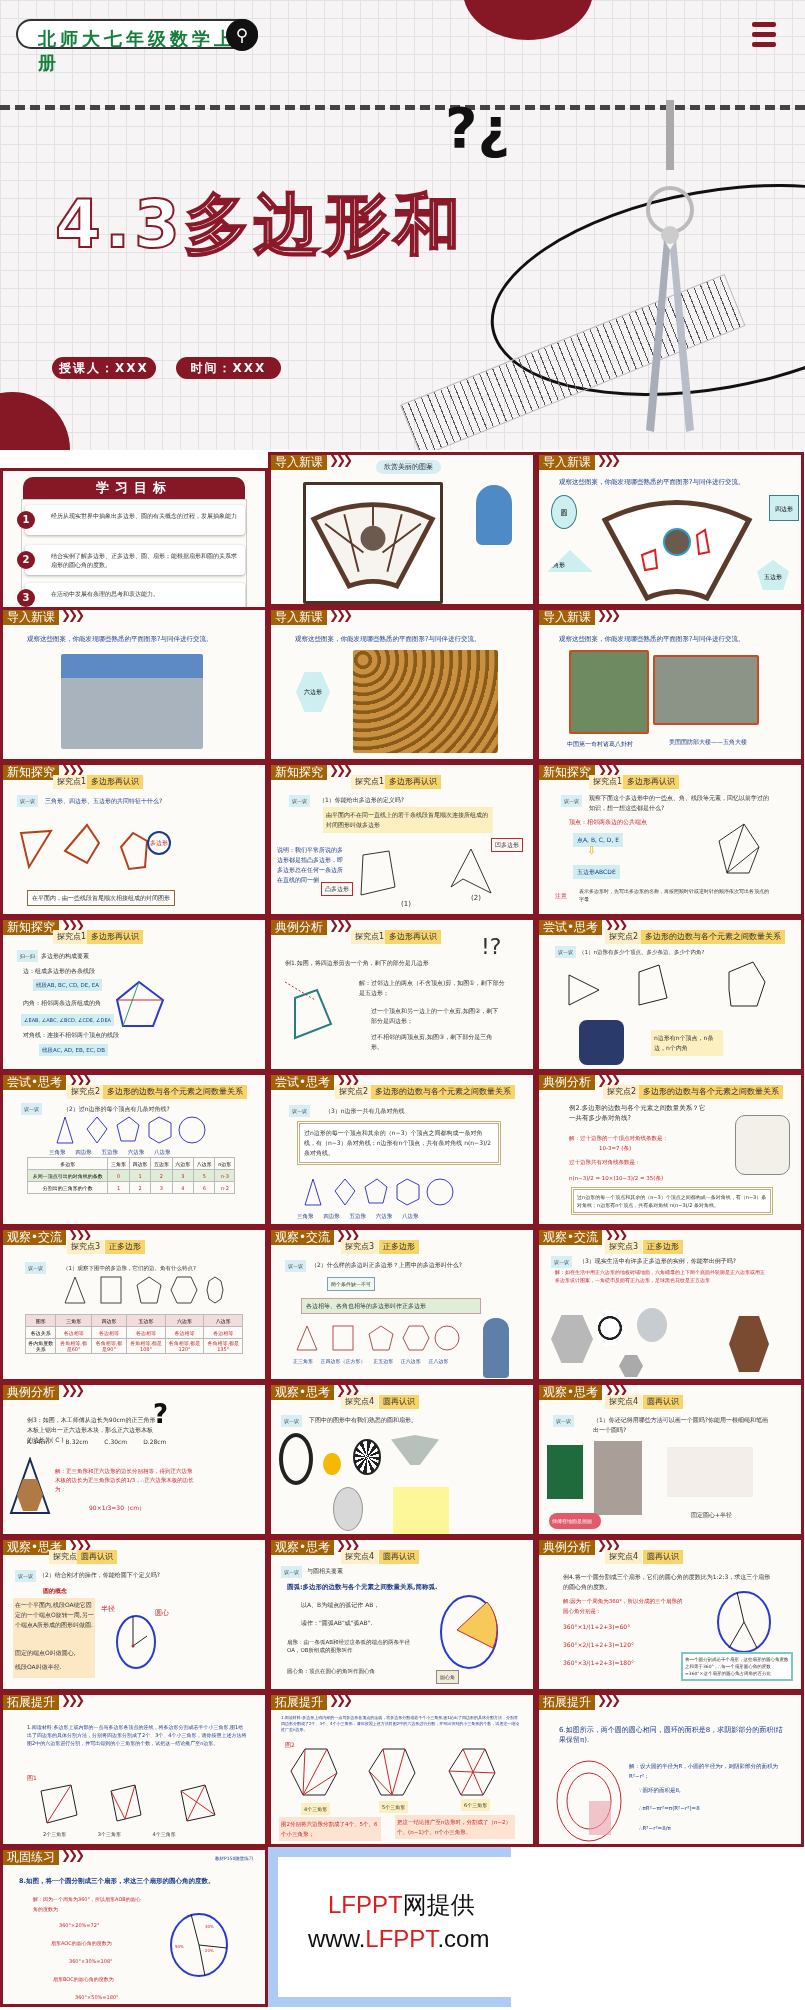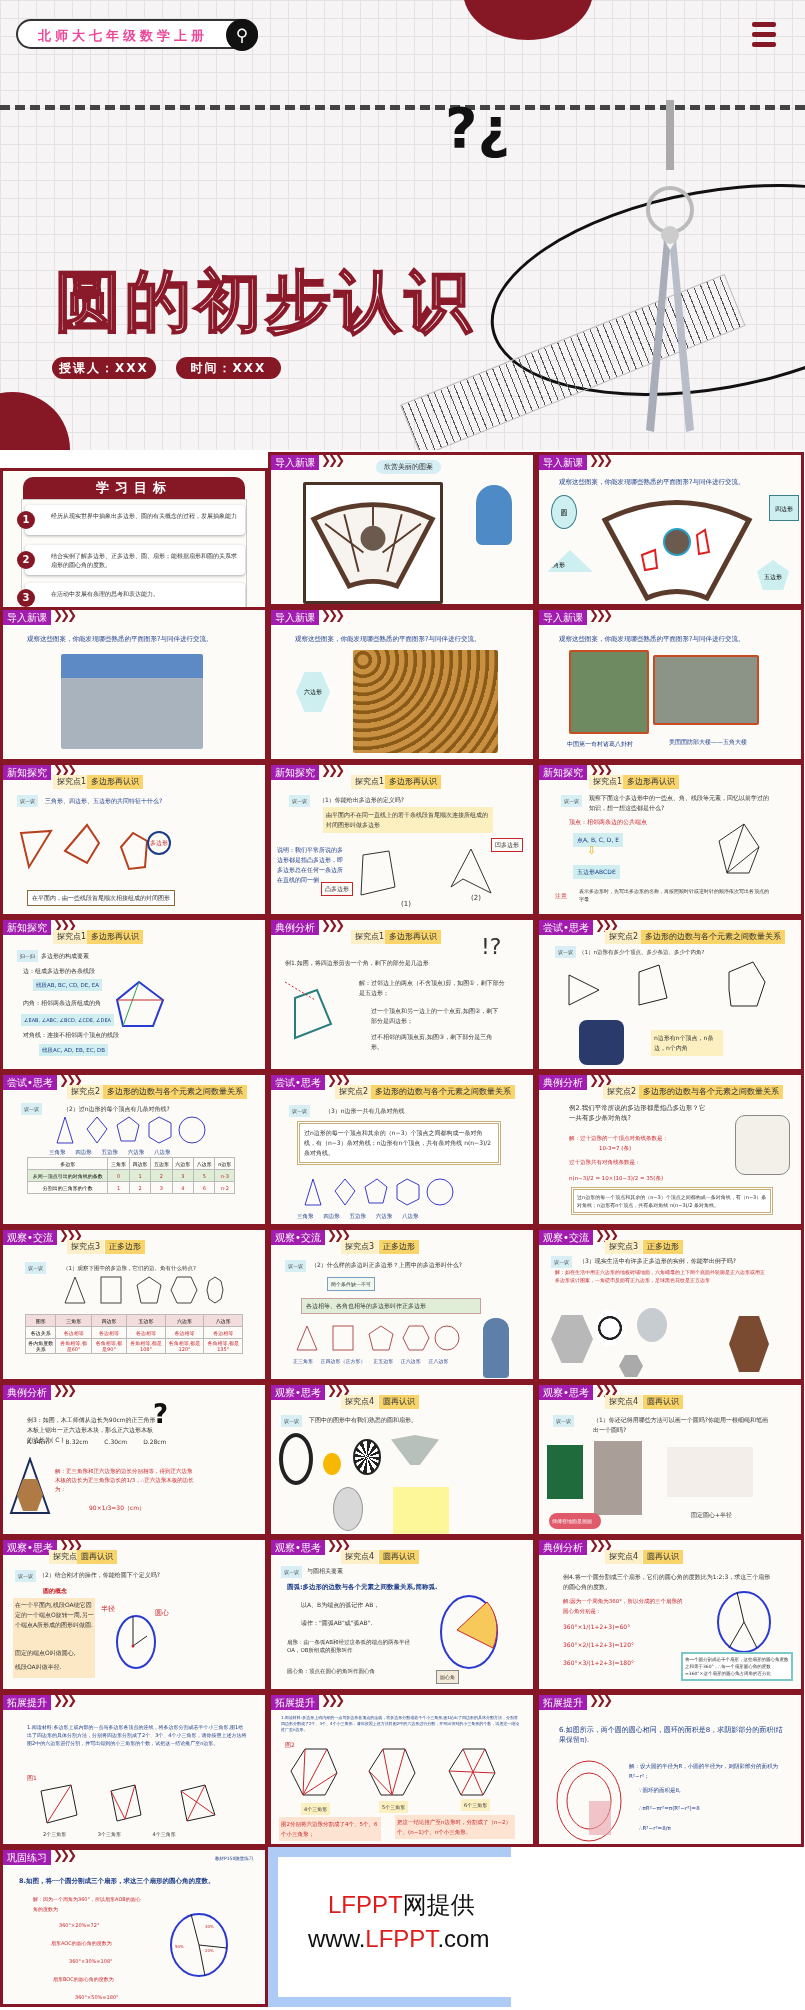--- a/index.html
+++ b/index.html
@@ -2,37 +2,37 @@
 <html><head>
 <meta charset="utf-8">
 <style>
 *{box-sizing:border-box;margin:0;padding:0}
 body{width:805px;height:2010px;background:#fff;font-family:"DejaVu Sans",sans-serif;overflow:hidden;position:relative}
 .cover{position:absolute;left:0;top:0;width:805px;height:450px;background-color:#f6f4f4;
  background-image:linear-gradient(#e4e2e2 1px,transparent 1px),linear-gradient(90deg,#e4e2e2 1px,transparent 1px);background-size:18px 18px;overflow:hidden}
 .blob-top{position:absolute;left:463px;top:-58px;width:130px;height:98px;border-radius:50%;background:#861826}
 .blob-bl{position:absolute;left:-45px;top:392px;width:115px;height:115px;border-radius:50%;background:#861826}
 .search{position:absolute;left:16px;top:19px;width:242px;height:30px;border:2px solid #333;border-radius:16px;background:#fff}
-.search .lbl{position:absolute;left:20px;top:6px;font-size:13px;font-weight:bold;color:#ec4899;letter-spacing:4px}
+.search .lbl{position:absolute;left:20px;top:6px;font-size:18px;font-weight:bold;color:#15803d;letter-spacing:4px}
 .search .btn{position:absolute;right:-2px;top:-2px;width:32px;height:32px;border-radius:50%;background:#111;color:#fff;font-size:17px;text-align:center;line-height:32px}
 .menu{position:absolute;left:752px;top:22px;width:24px;height:48px}
 .menu span{display:block;height:5px;background:#861826;margin-bottom:5px;border-radius:2px}
 .dash{position:absolute;left:0;top:105px;width:805px;height:0;border-top:5px dashed #444}
 .chapter{position:absolute;left:48px;top:118px;width:338px;height:42px;border-radius:20px;background:#861826;color:#fff;font-size:22px;font-weight:bold;text-align:center;line-height:42px;letter-spacing:2px}
 .title{position:absolute;left:55px;color:#fff;font-size:66px;font-weight:bold;-webkit-text-stroke:2px #8a1a2a;letter-spacing:4px}
 .t1{top:180px}.t2{top:257px}
 .pill{position:absolute;top:357px;height:22px;border-radius:11px;background:#861826;color:#fff;font-size:12px;font-weight:bold;line-height:22px;text-align:center;letter-spacing:2px}
 .qmark{position:absolute;left:445px;top:95px;font-size:56px;font-weight:bold;color:#111}
 .ring1{position:absolute;left:488px;top:190px;width:450px;height:200px;border:3px solid #111;border-radius:50%;transform:rotate(-10deg)}
 .ruler{position:absolute;left:400px;top:405px;width:350px;height:56px;background:linear-gradient(#f0f0f0,#d8d8d8);transform:rotate(-22deg);transform-origin:left top;border:1px solid #bbb;
  background-image:repeating-linear-gradient(90deg,#555 0 1px,transparent 1px 7px)}
 .compass{position:absolute;left:640px;top:100px;width:60px;height:340px}
 .grid{position:absolute;left:0;top:452px;width:805px}
 .slide{position:absolute;width:268px;height:155px;background:#fdfbf8;border:3px solid #861826;overflow:hidden}
-.tag{position:absolute;left:0;top:0;height:15px;padding:0 4px;background:#a21caf;color:#fff;font-size:10px;line-height:15px}
+.tag{position:absolute;left:0;top:0;height:15px;padding:0 4px;background:#a16207;color:#fff;font-size:12px;line-height:15px}
 .tag:after{content:"❯❯❯";position:absolute;left:100%;top:-2px;color:#861826;font-size:12px;font-weight:bold;letter-spacing:-3px;padding-left:2px}
 .chip{position:absolute;top:10px;height:14px;padding:0 4px;font-size:8px;line-height:14px;background:#fdf0c8;color:#333}
 .chip.y{background:#f8d46a}
 .txt{position:absolute;font-size:7px;line-height:10px;color:#333}
 .red{color:#c8252b}
 .blue{color:#1b3c8a}
 .shape{position:absolute}
 .goal-head{position:absolute;left:20px;top:6px;width:222px;height:22px;background:#861826;border-radius:10px 10px 0 0;color:#fff;font-size:13px;font-weight:bold;text-align:center;line-height:22px;letter-spacing:6px}
 .goal-item{position:absolute;left:22px;width:220px;height:30px;background:#fff;box-shadow:0 1px 3px #aaa;border-radius:4px;font-size:6px;line-height:9px;color:#333;padding:6px 6px 0 26px}
 .goal-num{position:absolute;left:-8px;top:6px;width:18px;height:18px;border-radius:50%;background:#861826;color:#fff;font-size:10px;text-align:center;line-height:18px;font-weight:bold}
@@ -53,21 +53,21 @@
   <div class="search">
     <span class="lbl">北师大七年级数学上册</span>
     <span class="btn">⚲</span>
   </div>
   <div class="menu">
       <span></span>
       <span></span>
       <span></span>
     </div>
   <div class="dash"></div>
-  <div class="title t2">圆的初步认识</div>
+  <div class="title t1">4.3多边形和</div>
   <div class="pill" style="left:52px;width:104px">授课人：XXX</div>
   <div class="pill" style="left:176px;width:105px">时间：XXX</div>
   <div class="qmark">?¿</div>
   <div class="ring1"></div>
 
   <div class="ruler"></div>
   <svg class="compass" viewBox="0 0 60 340">
     <rect x="26" y="0" width="8" height="70" fill="#aaa"></rect>
     <circle cx="30" cy="110" r="22" fill="none" stroke="#bbb" stroke-width="4"></circle>
     <circle cx="30" cy="135" r="9" fill="#ccc"></circle>
@@ -298,21 +298,21 @@
         <polygon points="102,8 112,2 124,8 124,22 112,28 102,22" fill="none" stroke="#3a3ac8"></polygon>
         <circle cx="145" cy="15" r="13" fill="none" stroke="#3a3ac8"></circle>
       </svg>
     <div class="txt blue" style="left:26px;top:136px;font-size:5.5px;word-spacing:8px"><span>三角形</span> <span>四边形</span> <span>五边形</span> <span>六边形</span> <span>八边形</span></div>
   </div>
 
   <div class="slide" style="left:536px;top:620px">
     <div class="tag">典例分析</div>
     <div class="chip" style="left:64px">探究点2</div>
     <div class="chip y" style="left:100px">多边形的边数与各个元素之间数量关系</div>
-    <div class="txt" style="left:30px;top:28px;width:140px;font-size:6.5px">例2.我们平常所说的多边形都是指凸多边形？它一共有多少条对角线?</div>
+    <div class="txt" style="left:30px;top:28px;width:140px;font-size:6.5px">例2.多边形的边数与各个元素之间数量关系？它一共有多少条对角线?</div>
     <div class="txt red" style="left:30px;top:58px;font-size:5.5px">解：过十边形的一个顶点对角线条数是：</div>
     <div class="txt red" style="left:60px;top:68px;font-size:5.5px">10-3=7 (条)</div>
     <div class="txt red" style="left:30px;top:82px;font-size:5.5px">过十边形共有对角线条数是：</div>
     <div class="txt red" style="left:30px;top:98px;font-size:5.5px">n(n−3)/2 = 10×(10−3)/2 = 35(条)</div>
     <div class="shape" style="left:196px;top:40px;width:55px;height:60px;border:1px solid #888;border-radius:10px;background:#f3f0ea"></div>
     <div class="txt" style="left:32px;top:112px;width:202px;padding:3px;border:3px double #c8b07a;background:#fff;font-size:5px;line-height:8px">过n边形的每一个顶点和其余的（n−3）个顶点之间都构成一条对角线，有（n−3）条对角线；n边形有n个顶点，共有条对角线 n(n−3)/2 条对角线。</div>
   </div>
 
   <div class="slide" style="left:0;top:775px">
     <div class="tag">观察•交流</div>

